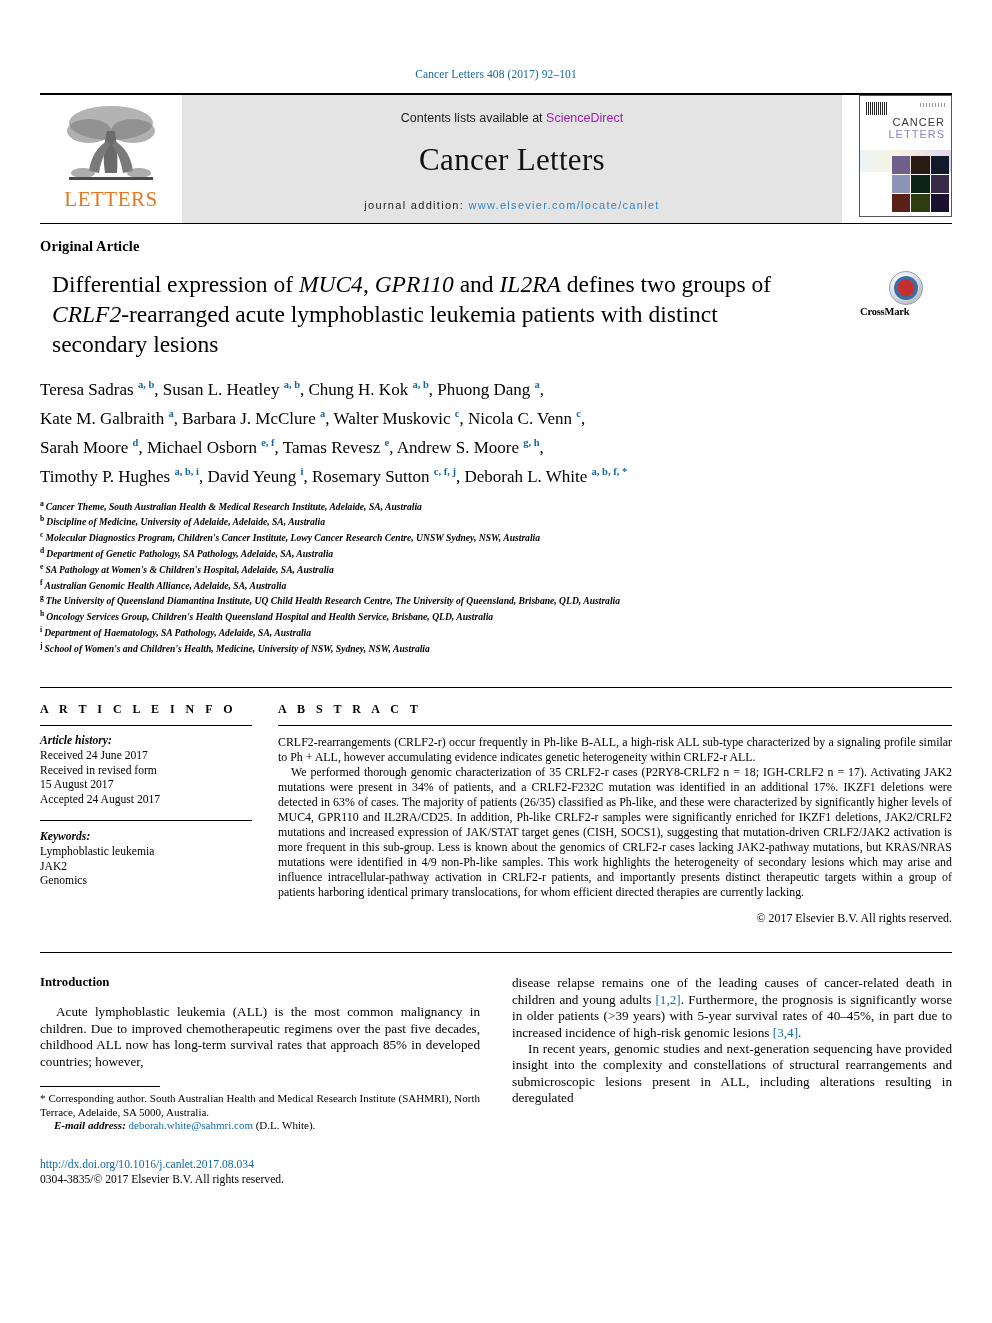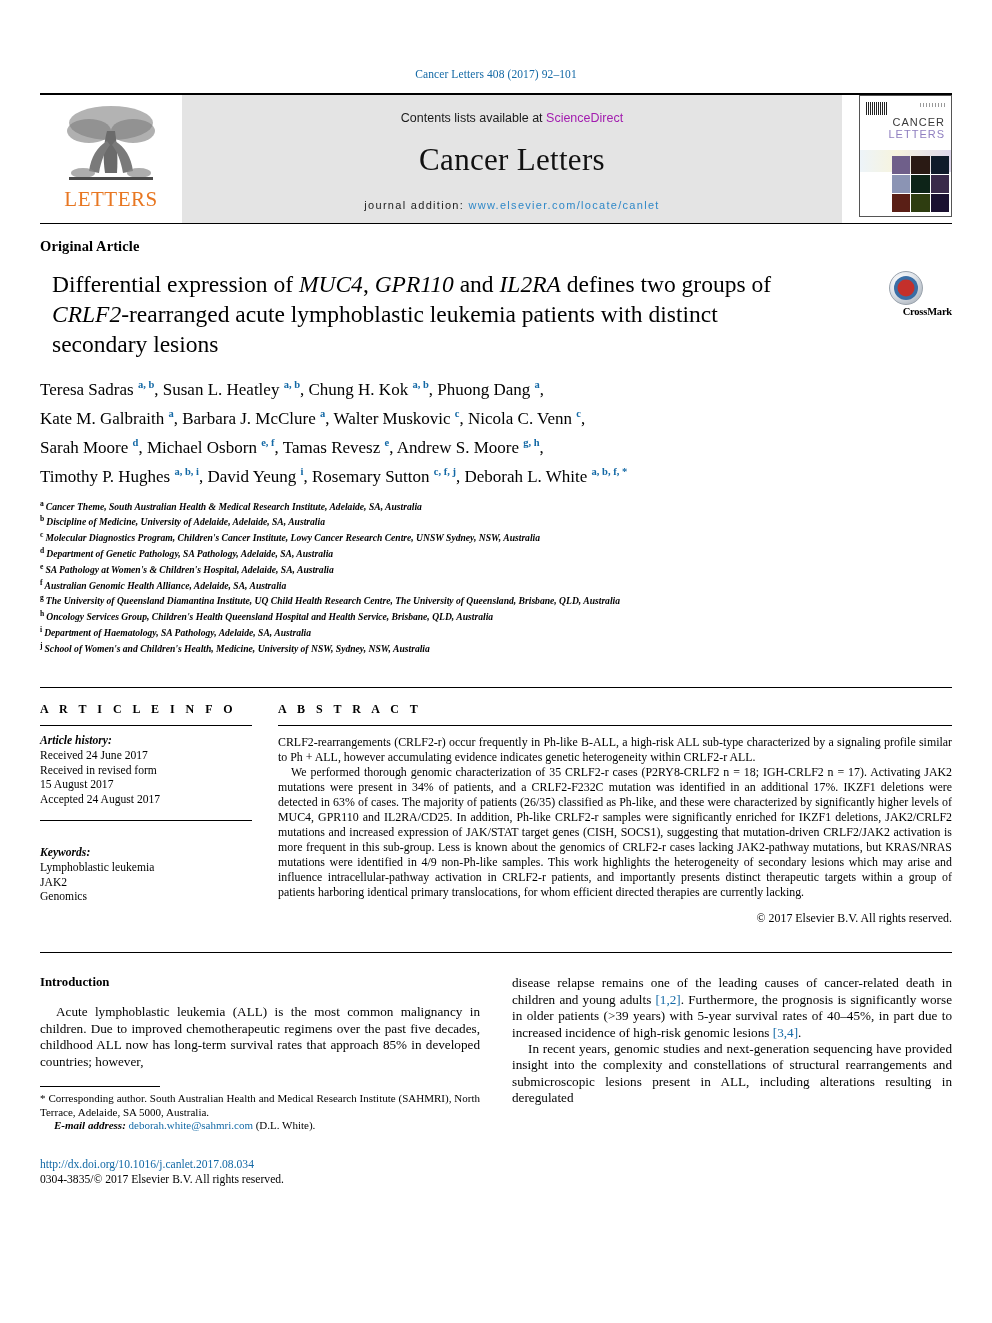--- a/index.html
+++ b/index.html
@@ -156,21 +156,21 @@
     font-weight: normal;
     margin: 12px;
   }
   .article-title i { font-style: italic; }
 
   .crossmark {
     position: absolute;
     right: 0;
     top: 2px;
     width: 92px;
-    text-align: right;
+    text-align: left;
   }
   .cm-badge {
     width: 34px; height: 34px; border-radius: 50%;
     margin: 0 auto;
     background: radial-gradient(circle at 35% 30%, #fefefe 0%, #dfe4ea 45%, #9aa3ad 100%);
     border: 1px solid #9aa3ad;
     position: relative;
     box-sizing: border-box;
   }
   .cm-badge::after {
@@ -400,21 +400,21 @@
       <div class="sec-head">A R T I C L E  I N F O</div>
       <div class="sec-rule"></div>
       <div class="info-block">
         <div class="ital">Article history:</div>
         <div>Received 24 June 2017</div>
         <div>Received in revised form</div>
         <div>15 August 2017</div>
         <div>Accepted 24 August 2017</div>
       </div>
       <div class="info-sep"></div>
-      <div class="info-block" style="margin-top:16px">
+      <div class="info-block" style="margin-top:0">
         <div class="ital">Keywords:</div>
         <div>Lymphoblastic leukemia</div>
         <div>JAK2</div>
         <div>Genomics</div>
       </div>
     </div>
 
     <div class="col-abstract">
       <div class="sec-head">A B S T R A C T</div>
       <div class="sec-rule"></div>

